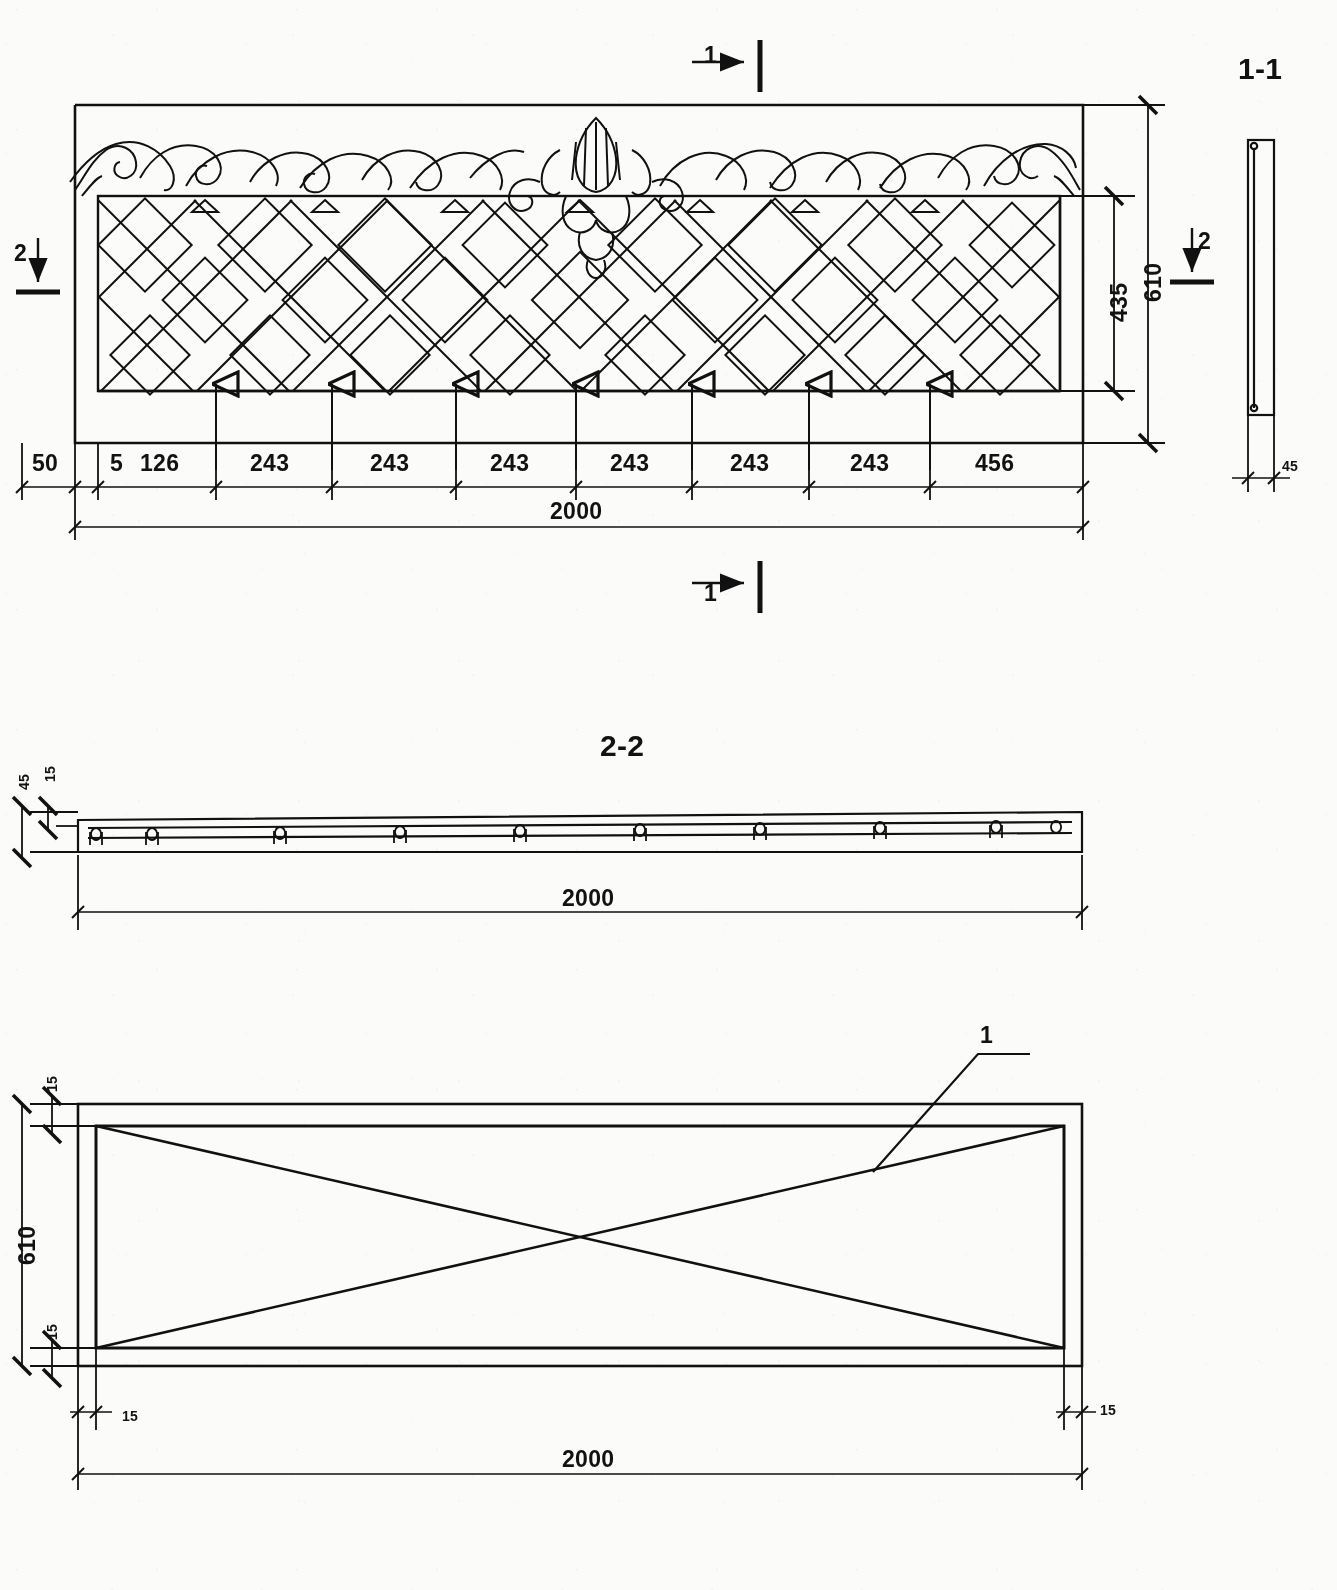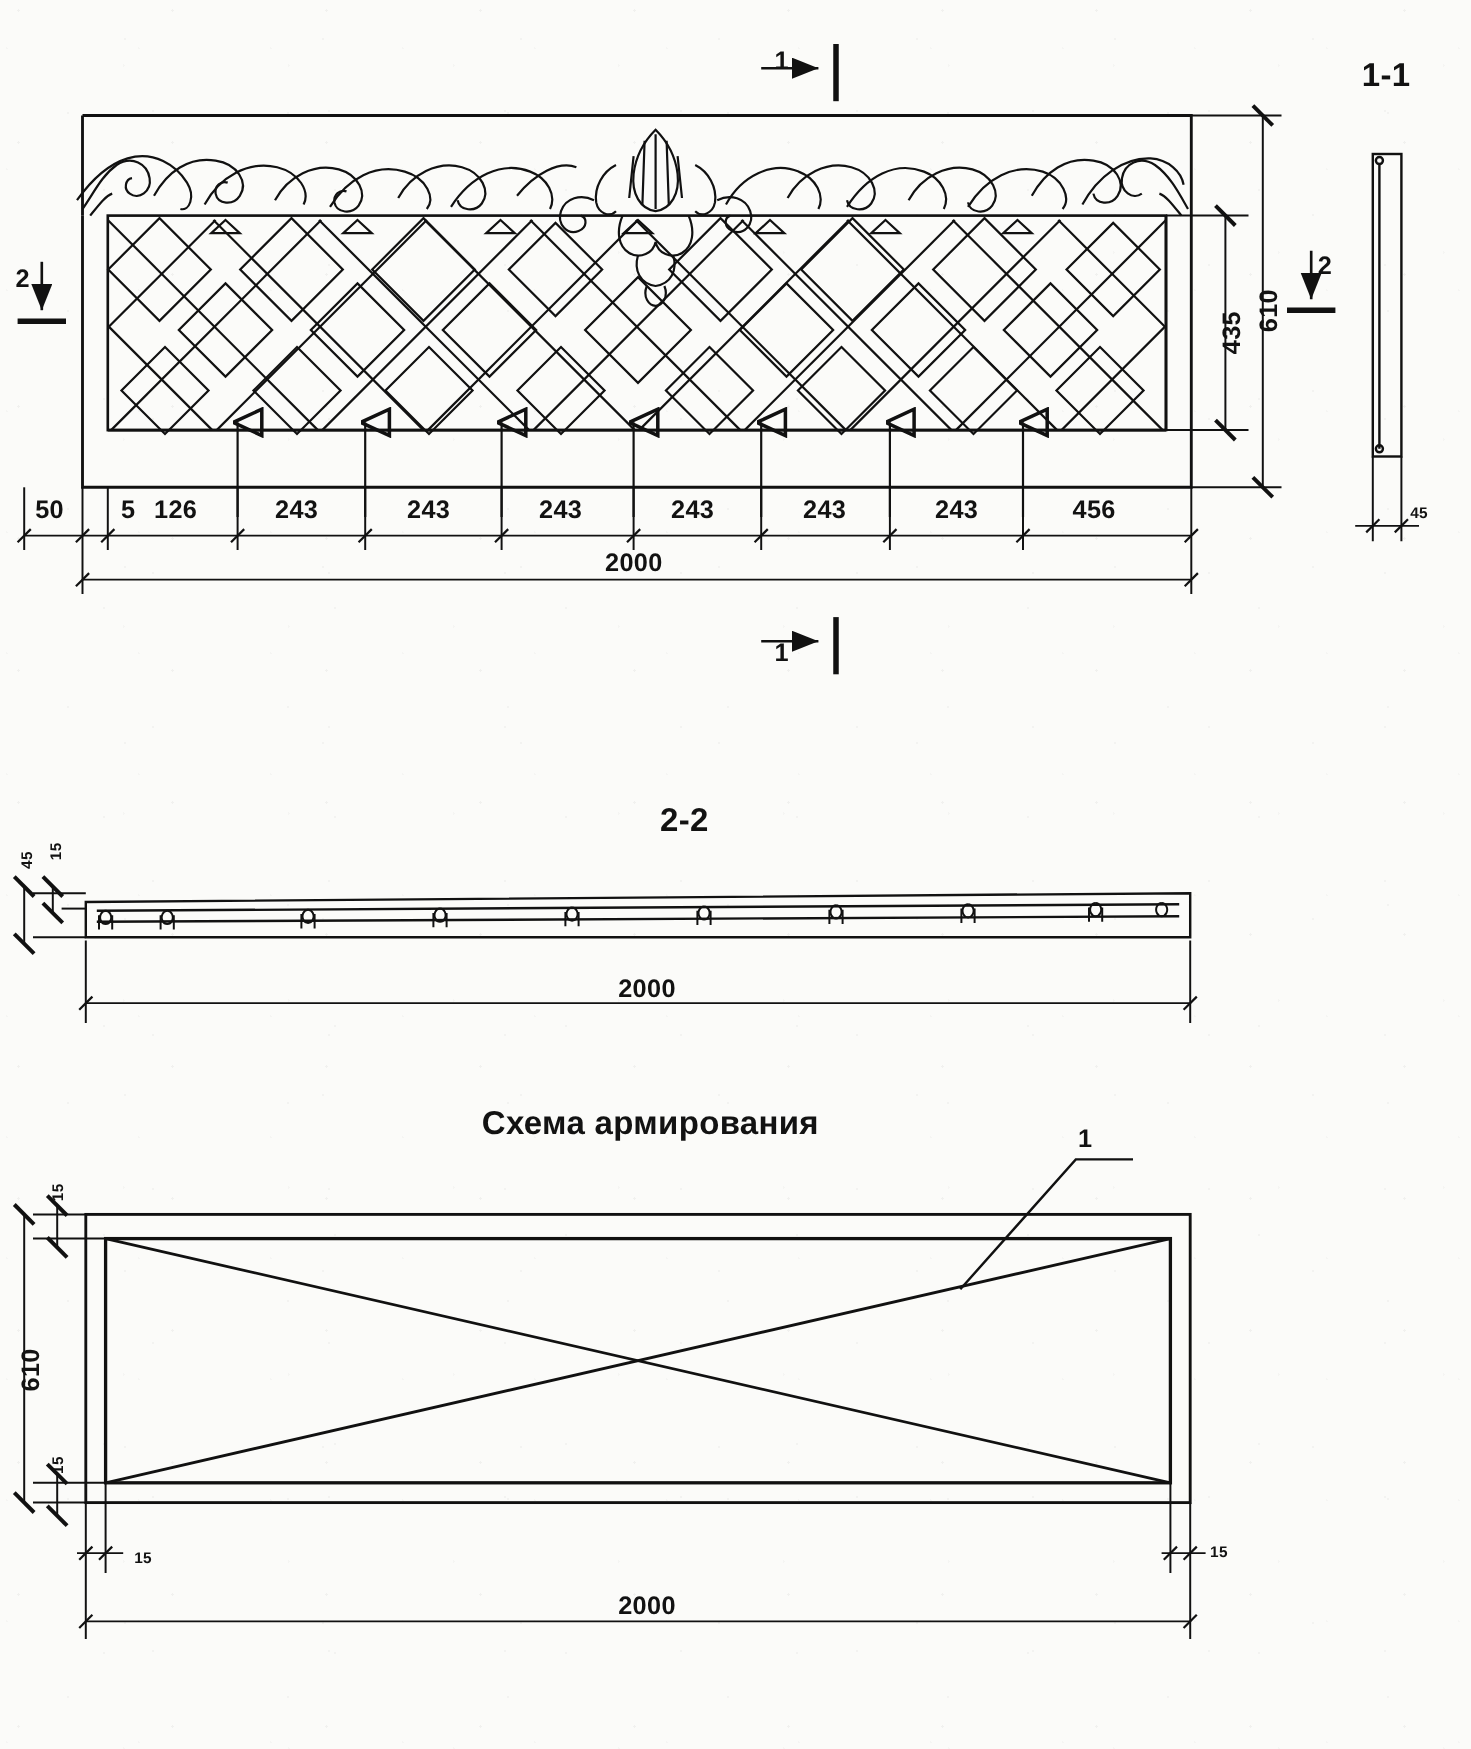--- a/index.html
+++ b/index.html
@@ -405,21 +405,20 @@
   <div class="lbl" style="left:730px;top:450px;">243</div>
   <div class="lbl" style="left:850px;top:450px;">243</div>
   <div class="lbl" style="left:975px;top:450px;">456</div>
   <div class="lbl" style="left:550px;top:498px;">2000</div>
 
   <div class="lbl title" style="left:600px;top:705px;margin-top:24px;">2-2</div>
   <div class="lbl rot small" style="left:16px;top:790px;transform:rotate(-90deg);">45</div>
   <div class="lbl rot small" style="left:42px;top:782px;transform:rotate(-90deg);">15</div>
   <div class="lbl" style="left:562px;top:885px;">2000</div>
 
-  <div class="lbl title" style="left:438px;top:1005px;">Схема армирования</div>
   <div class="lbl" style="left:980px;top:1022px;">1</div>
   <div class="lbl rot small" style="left:44px;top:1092px;transform:rotate(-90deg);">15</div>
   <div class="lbl rot" style="left:14px;top:1265px;transform:rotate(-90deg);">610</div>
   <div class="lbl rot small" style="left:44px;top:1340px;transform:rotate(-90deg);">15</div>
   <div class="lbl small" style="left:122px;top:1408px;">15</div>
   <div class="lbl small" style="left:1100px;top:1402px;">15</div>
   <div class="lbl" style="left:562px;top:1446px;">2000</div>
 </div>
 
 </body></html>

